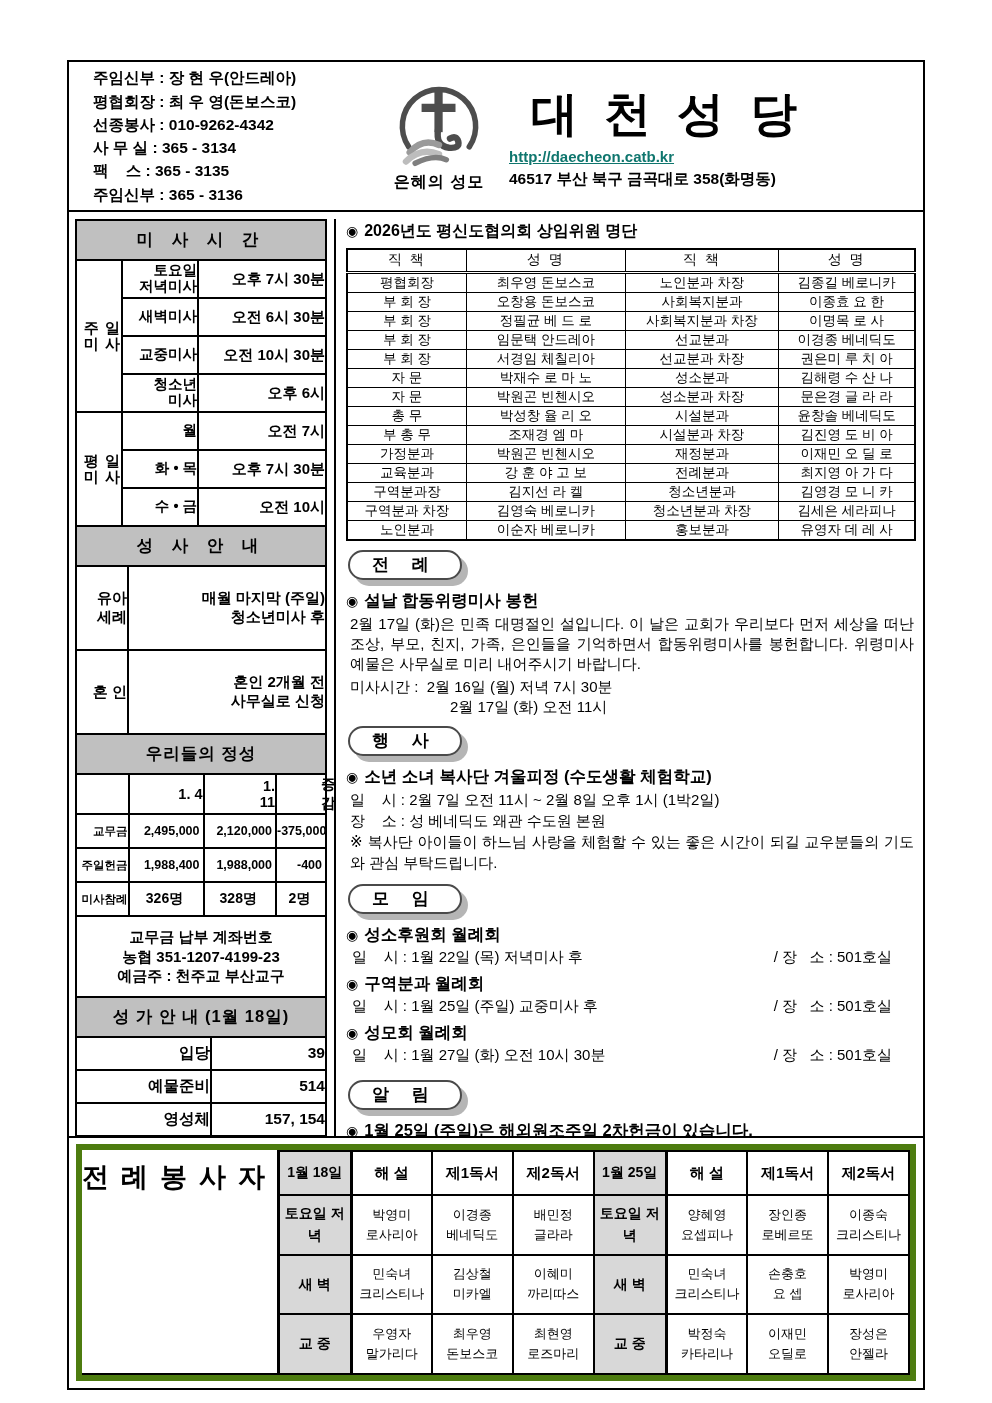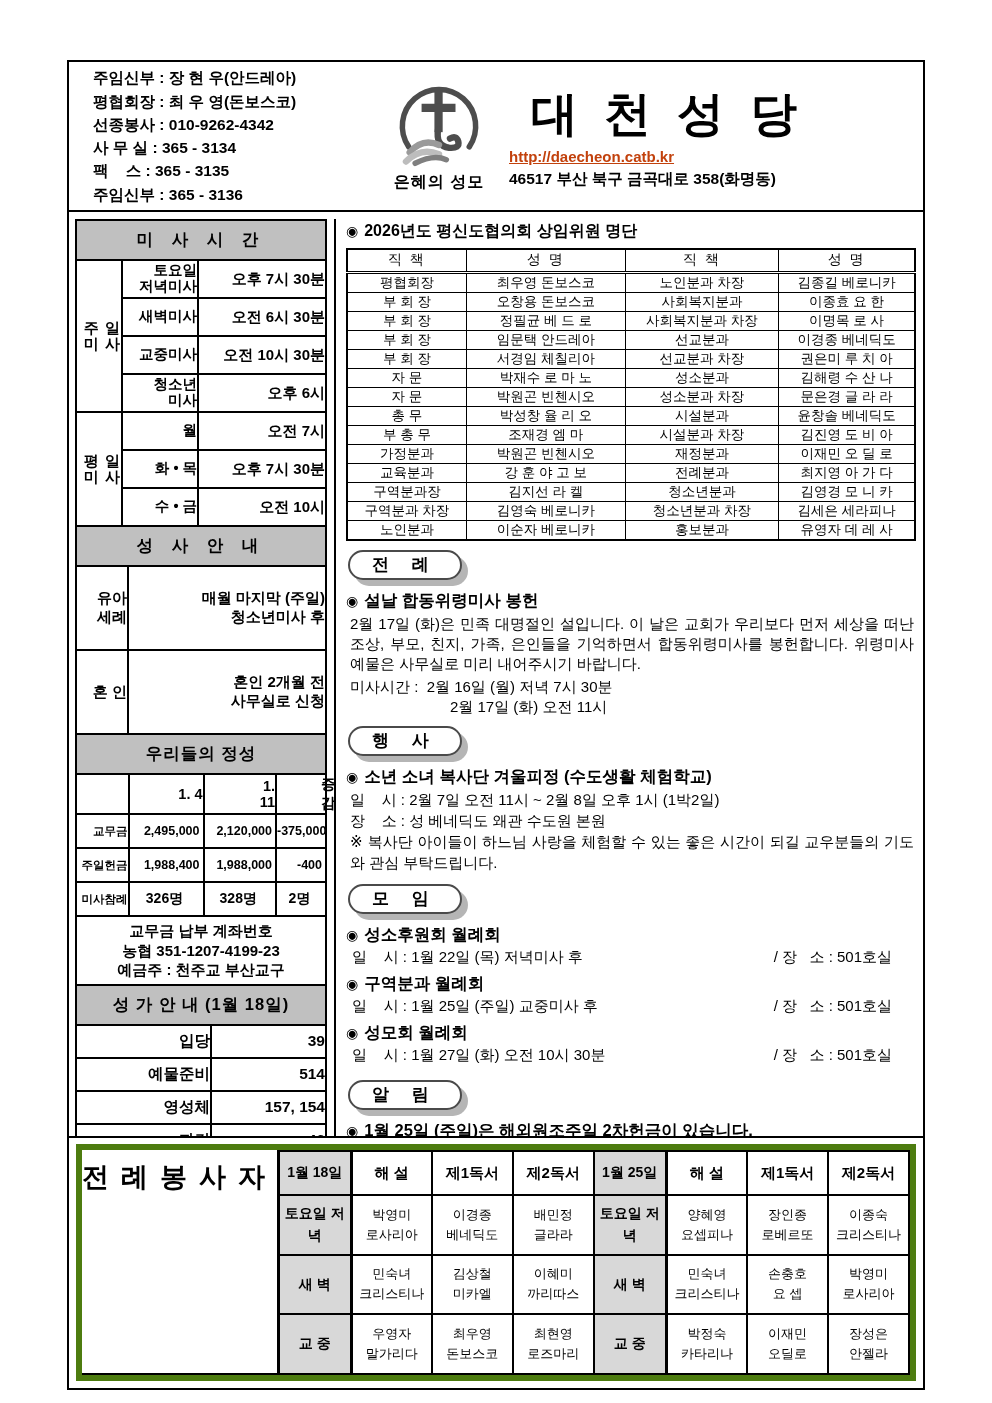--- a/index.html
+++ b/index.html
@@ -14,21 +14,21 @@
   }
 
   
   .header { height: 150px; border-bottom: 2px solid #000; display: flex; align-items: center; overflow: hidden; }
   .contact { width: 300px; padding-left: 24px; font-weight: bold; font-size: 15.5px; line-height: 1.5; }
   .contact div { white-space: pre; }
   .logo-block { width: 140px; text-align: center; }
   .logo-caption { font-weight: bold; font-size: 16px; margin-top: 1px; letter-spacing: 1px; }
   .title-block { flex: 1; padding-right: 6px; }
   .church-name { font-size: 47px; font-weight: bold; letter-spacing: 26px; margin-left: 22px; white-space: nowrap; }
-  .website { color: #c2410c; font-weight: bold; font-size: 15px; text-decoration: underline; display: inline-block; margin-top: 2px; }
+  .website { color: #0f766e; font-weight: bold; font-size: 15px; text-decoration: underline; display: inline-block; margin-top: 2px; }
   .address { font-weight: bold; font-size: 15.5px; margin-top: 3px; white-space: nowrap; }
 
   
   .main { flex: 1; display: flex; padding: 7px 5px 0 6px; overflow: hidden; }
   .sidebar { width: 252px; flex: none; }
   .sidebar > * { margin-top: -2px; }
   .sidebar > *:first-child { margin-top: 0; }
   .side-title {
     border: 2px solid #000; background: #c0c0c0; text-align: center;
     font-weight: bold; font-size: 16.5px; padding: 8px 0; letter-spacing: 7px; white-space: nowrap;
@@ -49,21 +49,21 @@
   .offerings td { height: 34px; font-size: 12.5px; }
   .offerings td:first-child { font-size: 11.5px; }
   .offerings th:first-child, .offerings td:first-child { width: 21%; }
   .offerings th:nth-child(2), .offerings td:nth-child(2) { width: 30%; }
   .offerings th:nth-child(3), .offerings td:nth-child(3) { width: 29%; }
   .offerings td:nth-child(2), .offerings td:nth-child(3), .offerings td:nth-child(4) { text-align: right; padding-right: 3px; }
   .offerings td.ppl { text-align: center; font-size: 14px; }
 
   .account-note {
     border: 2px solid #000; text-align: center; font-weight: bold; font-size: 15px;
-    line-height: 1.3; padding: 4px 0; white-space: pre-line;
+    line-height: 1.3; padding: 10px 0; white-space: pre-line;
   }
 
   .hymns td { height: 33px; font-size: 15.5px; }
   .hymns td:first-child { width: 54%; }
 
   
   .content { flex: 1; border-left: 2px solid #000; margin-left: 7px; padding: 0 2px 0 10px; overflow: hidden; }
   .bullet { font-size: 14px; margin-right: 6px; }
   .sec-heading { font-weight: bold; font-size: 16px; margin: 2px 0 6px 0; }
 

